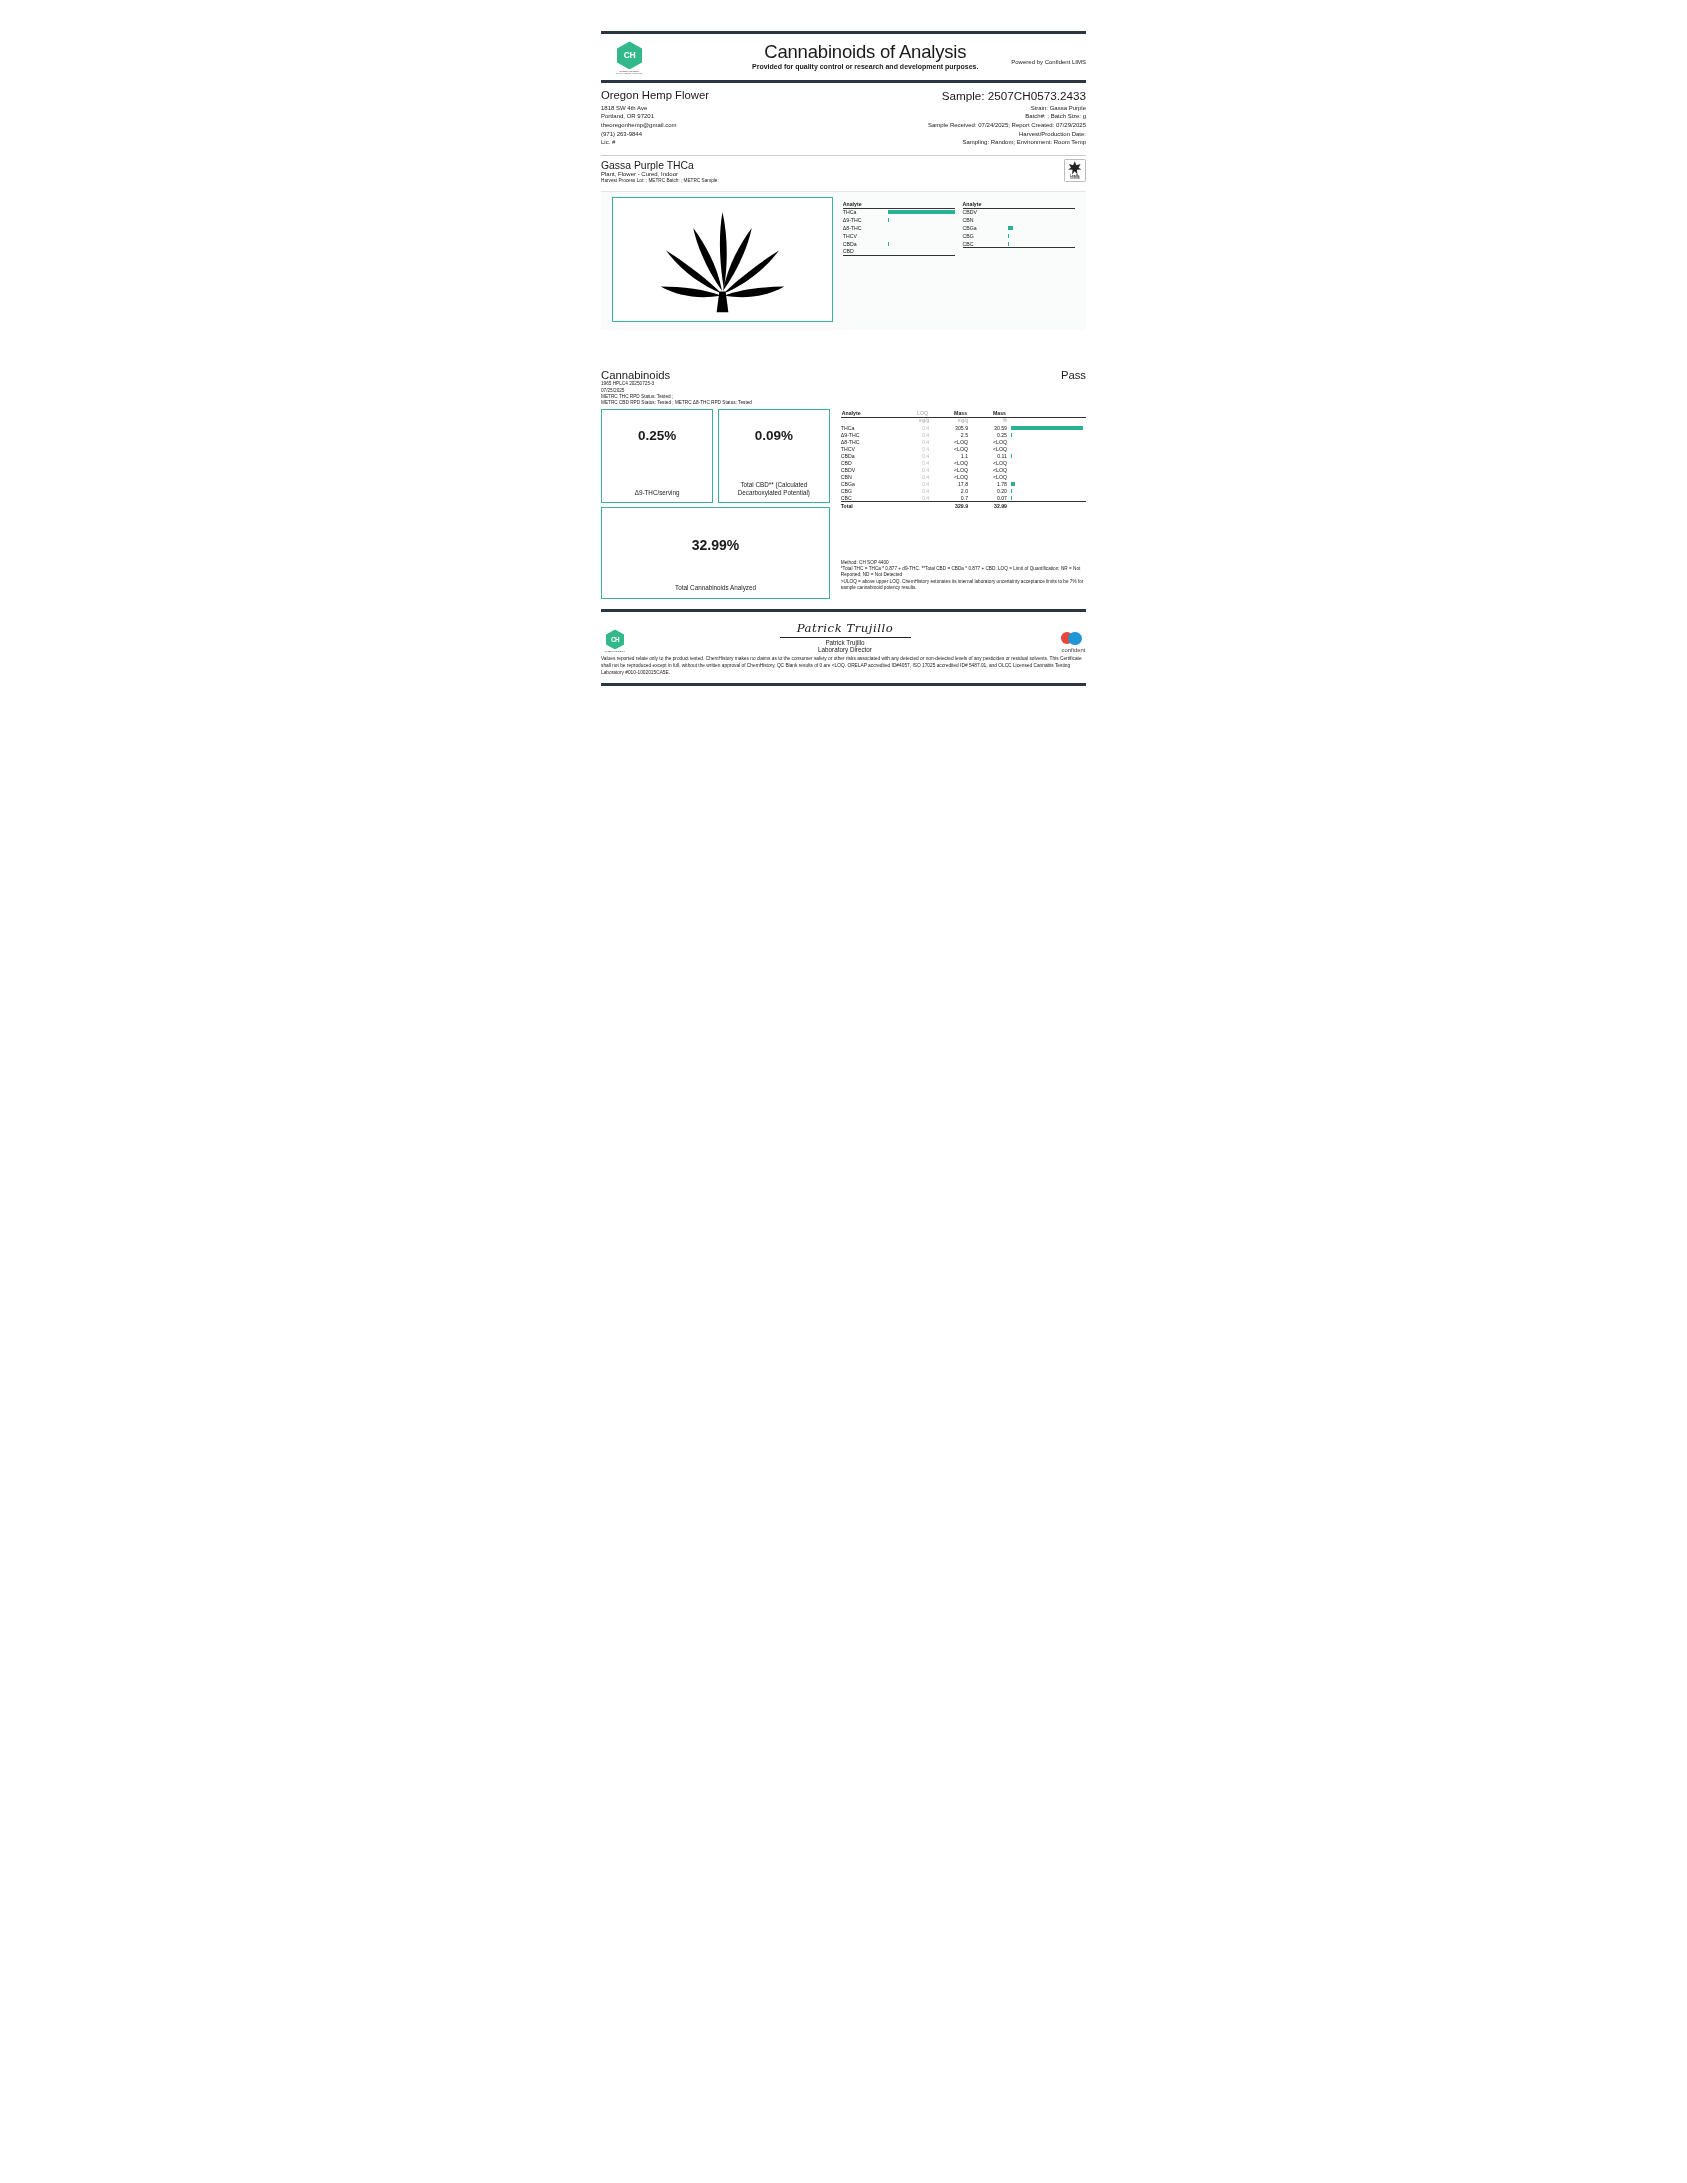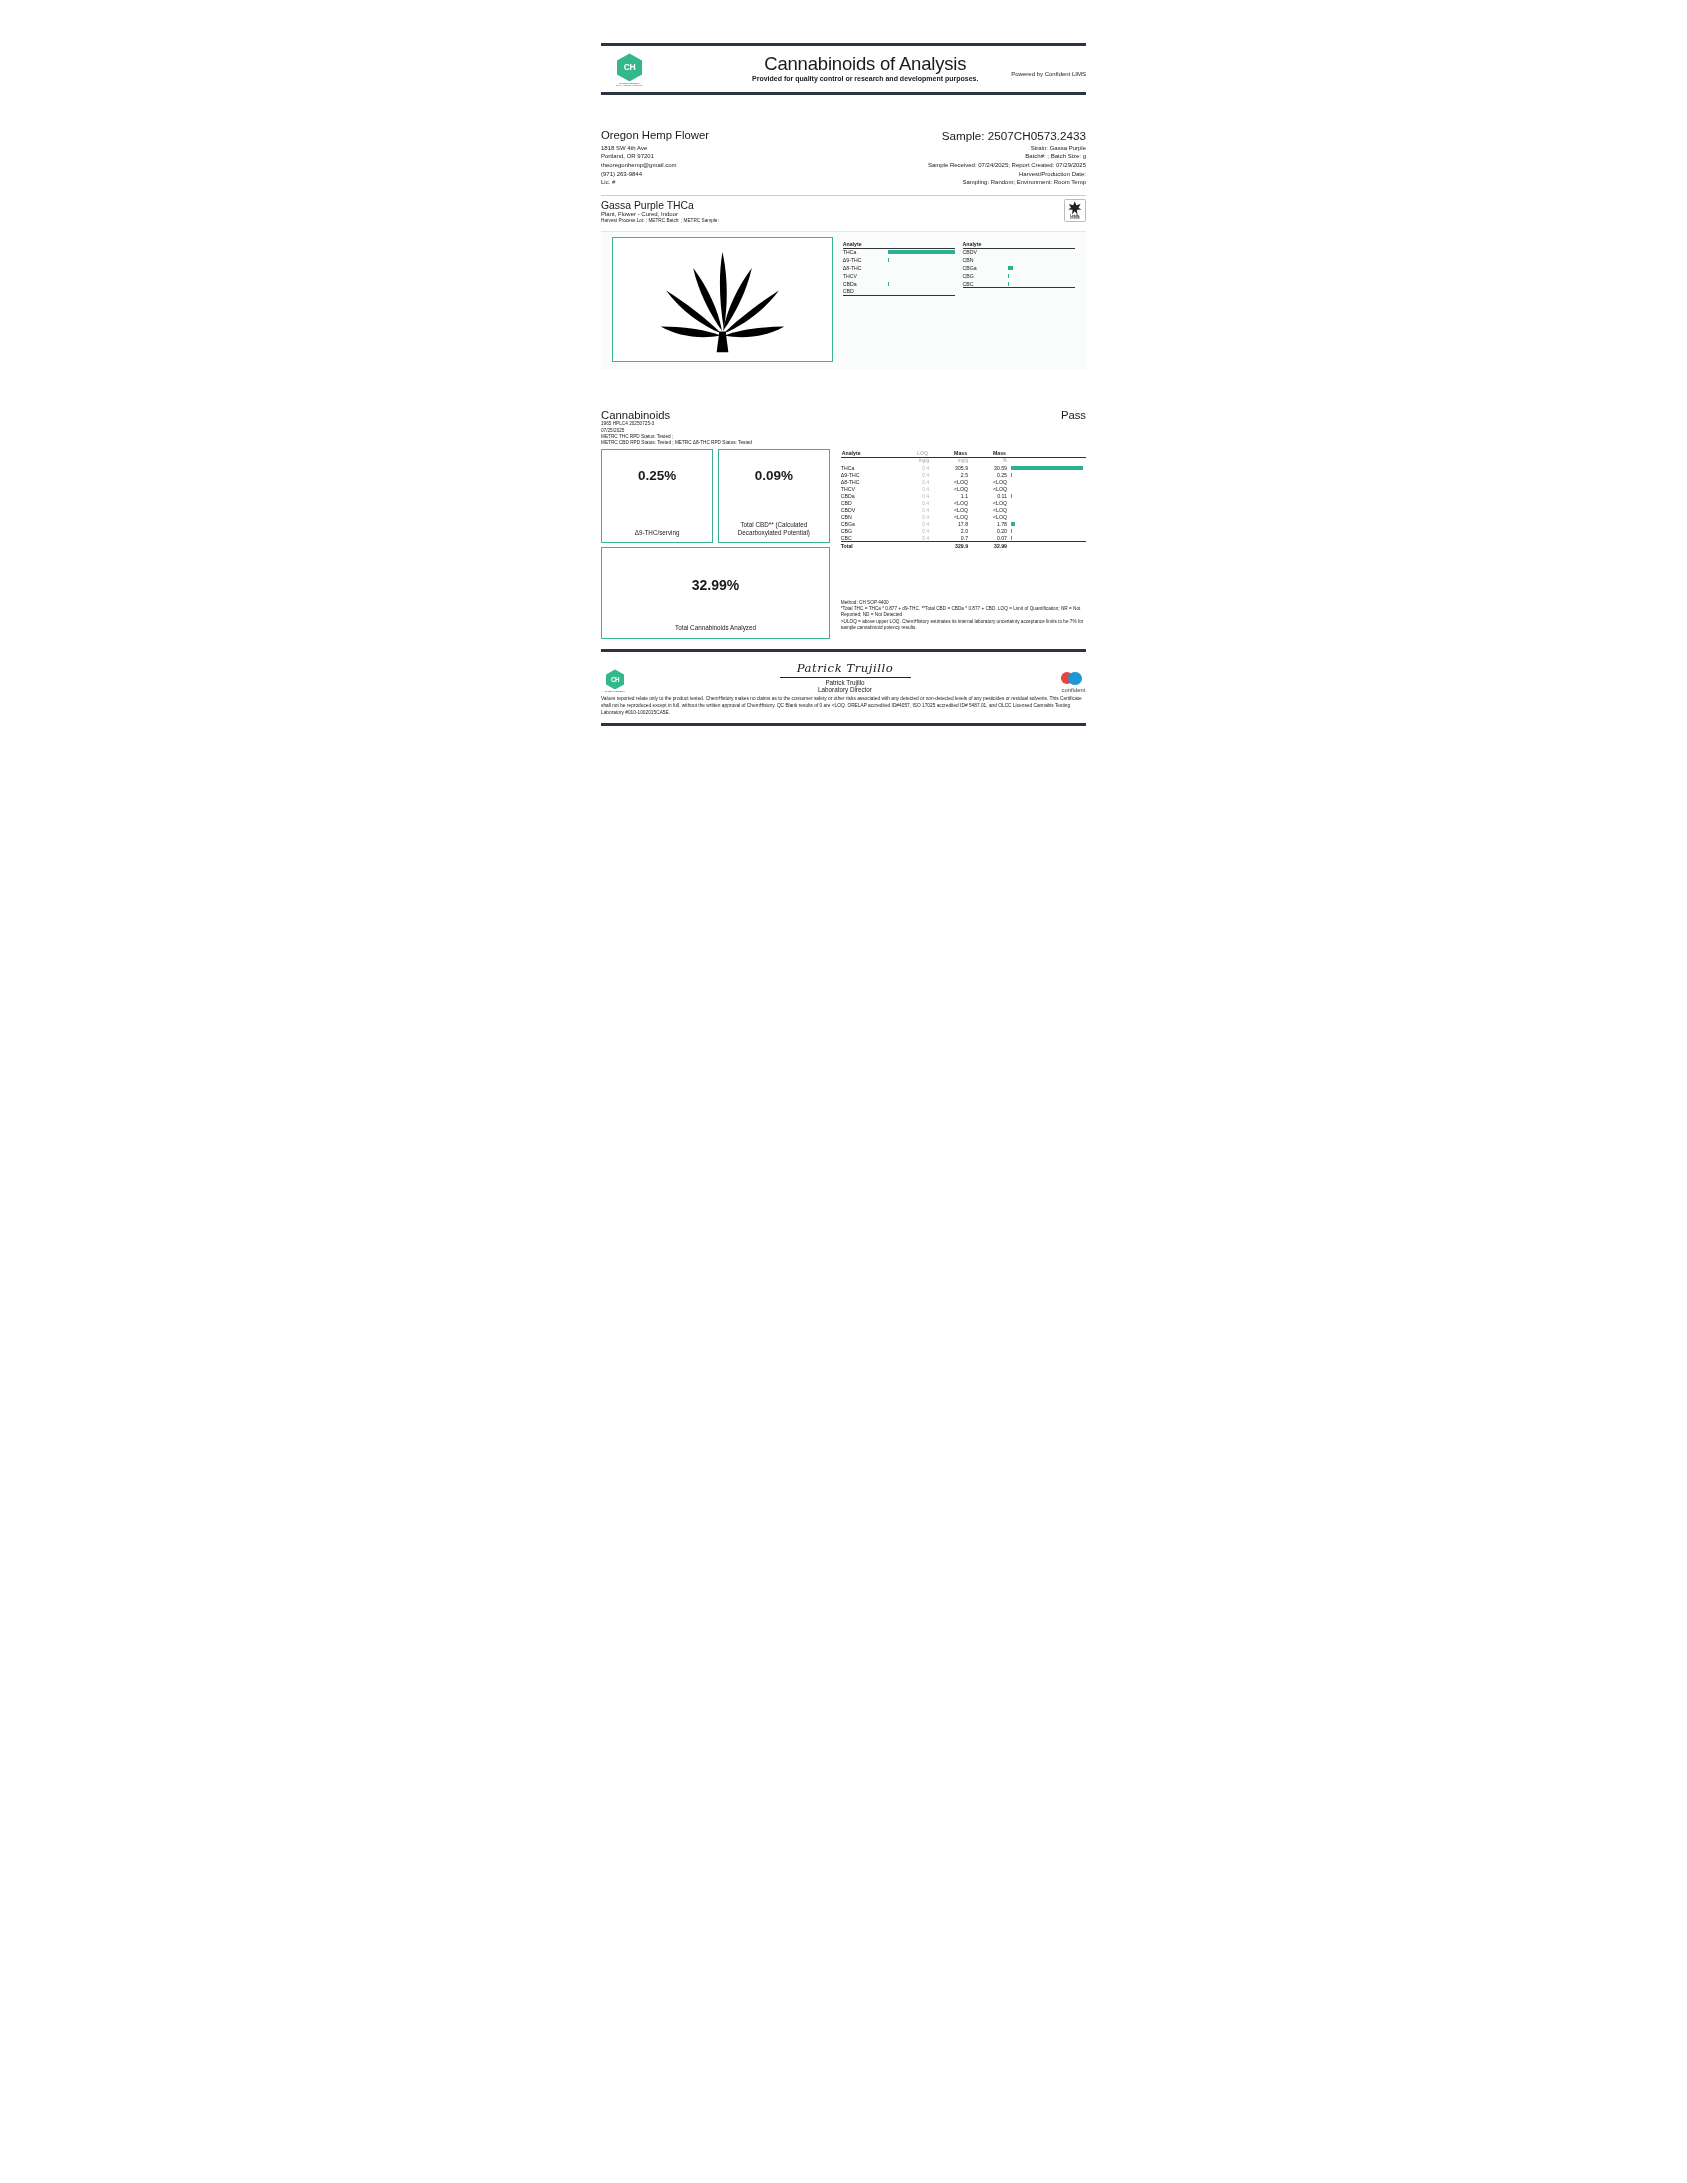--- a/index.html
+++ b/index.html
@@ -8,21 +8,21 @@
     font-family: "Liberation Sans", sans-serif;
     color:#1a1a1a;
     width:545px;
     margin:0 auto;
   }
   .page {
     width:545px;
     min-height:705px;
     background:#ffffff;
     position:relative;
-    padding:12px 0 0 0;
+    padding:0 0 0 0;
   }
   .rule-dark {
     height:3.2px;
     background:#2b3642;
     margin:0 30px;
   }
   .rule-dark.top { margin-top:31px; }
   .header {
     display:flex;
     align-items:flex-start;
@@ -81,21 +81,20 @@
     right:30px;
     top:25px;
     font-size:6px;
     white-space:nowrap;
   }
   .rule-dark.under-header { margin-top:2.7px; }
 
   .info {
     display:flex;
     padding:6.3px 30px 3.6px 30px;
-    margin-top:28px;
   }
   .info-left { flex:0 0 52%; }
   .info-right { flex:1 1 auto; text-align:right; }
   .company {
     font-size:11.3px;
     font-weight:400;
     margin-bottom:2.3px;
   }
   .addr-line {
     font-size:6px;

